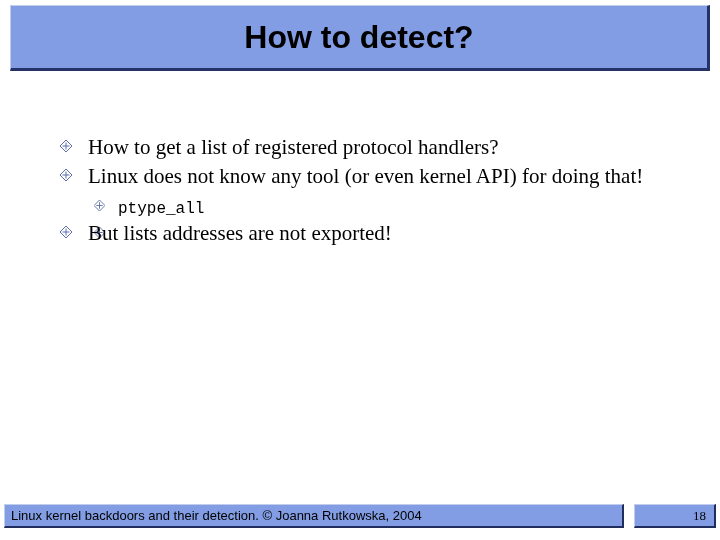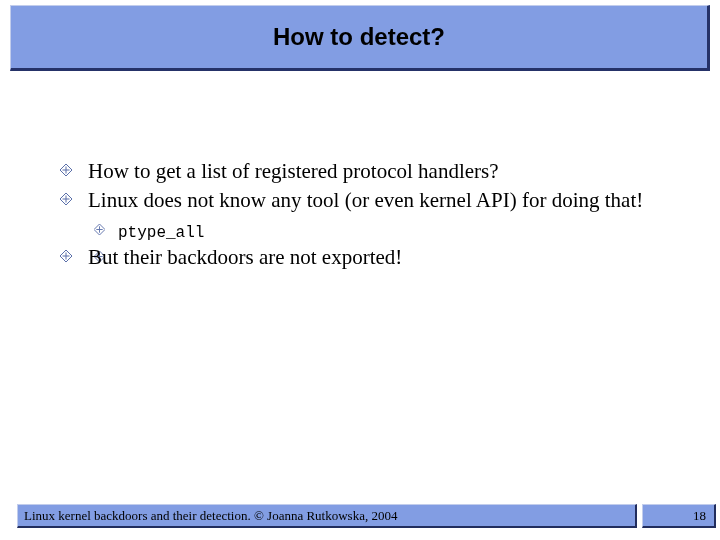--- a/index.html
+++ b/index.html
@@ -24,26 +24,26 @@
     border-left: 1px solid #c2cdec;
     border-top: 1px solid #c2cdec;
     display: flex;
     align-items: center;
     justify-content: center;
   }
   .title-banner h1 {
     margin: 0;
     font-family: Arial, Helvetica, sans-serif;
     font-weight: 900;
-    font-size: 24px;
+    font-size: 32px;
     color: #000;
   }
   .content {
     position: absolute;
-    top: 158px;
+    top: 134px;
     left: 58px;
     right: 40px;
     font-size: 21px;
     line-height: 1.3;
     color: #000;
   }
   .item {
     position: relative;
     padding-left: 30px;
     margin-bottom: 2px;
@@ -74,43 +74,43 @@
   }
   .footer {
     position: absolute;
     left: 4px;
     right: 4px;
     bottom: 12px;
     height: 24px;
   }
   .footer-left {
     position: absolute;
-    left: 13px;
+    left: 0;
     top: 0;
     height: 24px;
     width: 620px;
     background: #829de3;
     border-right: 2px solid #212d5d;
     border-bottom: 2px solid #212d5d;
     border-left: 1px solid #c2cdec;
     border-top: 1px solid #c2cdec;
-    font-family: Liberation Serif, serif;
+    font-family: Liberation Sans, sans-serif;
     font-size: 13px;
     color: #000;
     display: flex;
     align-items: center;
     padding-left: 6px;
     box-sizing: border-box;
   }
   .footer-right {
     position: absolute;
     right: 0;
     top: 0;
     height: 24px;
-    width: 74px;
+    width: 82px;
     background: #829de3;
     border-right: 2px solid #212d5d;
     border-bottom: 2px solid #212d5d;
     border-left: 1px solid #c2cdec;
     border-top: 1px solid #c2cdec;
     font-family: Georgia, 'Times New Roman', serif;
     font-size: 13px;
     color: #000;
     display: flex;
     align-items: center;
@@ -173,21 +173,21 @@
   </div>
 
   <div class="item">
     <span class="bullet">
       <svg viewBox="0 0 12 12">
           <polygon points="6,0 12,6 6,12 0,6" fill="none" stroke="#5a6fa9" stroke-width="1"></polygon>
           <line x1="6" y1="2.5" x2="6" y2="9.5" stroke="#5a6fa9" stroke-width="1"></line>
           <line x1="2.5" y1="6" x2="9.5" y2="6" stroke="#5a6fa9" stroke-width="1"></line>
         </svg>
     </span>
-    <span>But their backdoors are not exported!</span>
+    <span>But lists addresses are not exported!</span>
   </div>
 
 </div>
 
 <div class="footer">
   <div class="footer-left">Linux kernel backdoors and their detection. © Joanna Rutkowska, 2004</div>
   <div class="footer-right">18</div>
 </div>
 
 </body></html>

